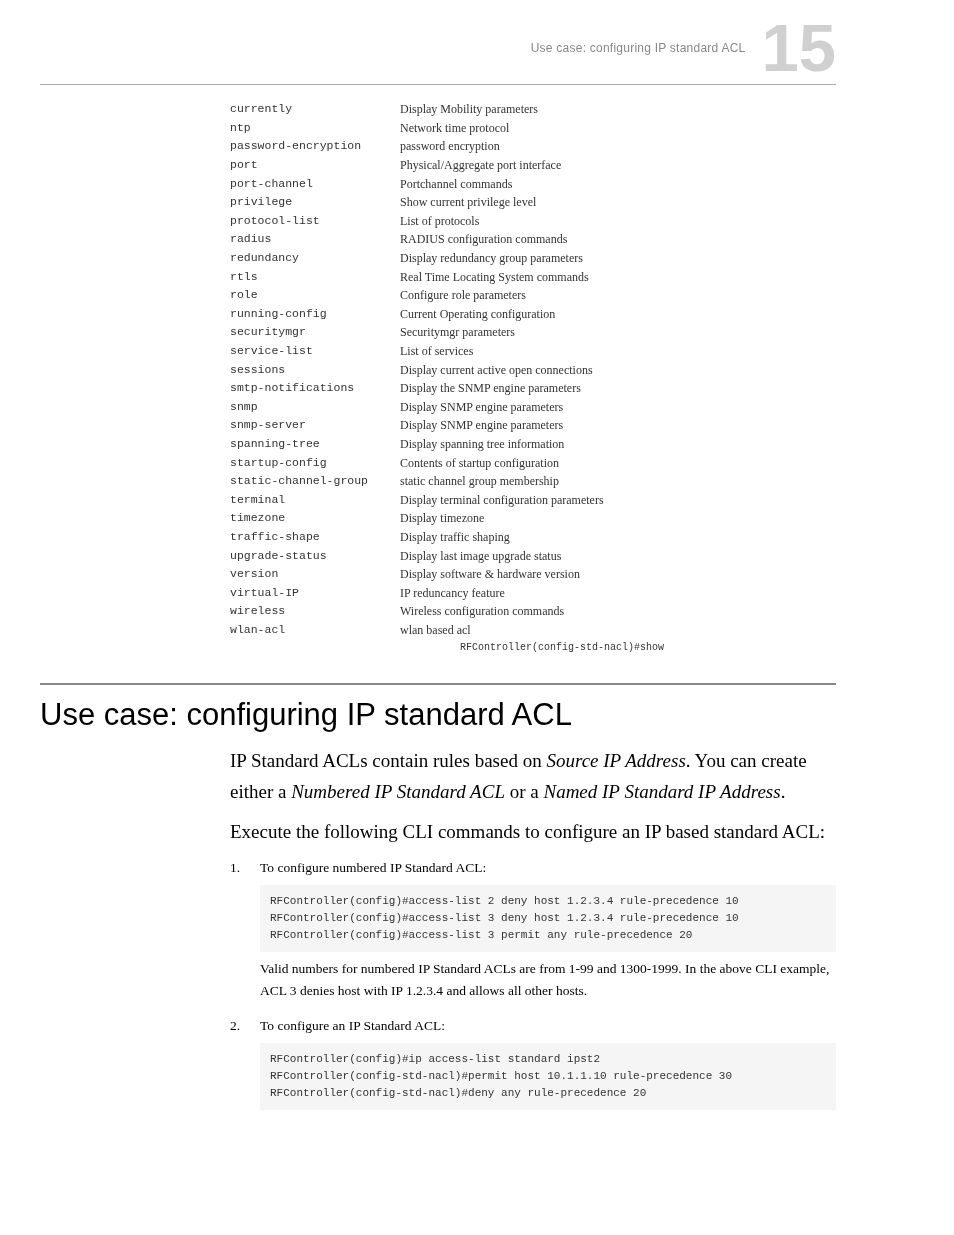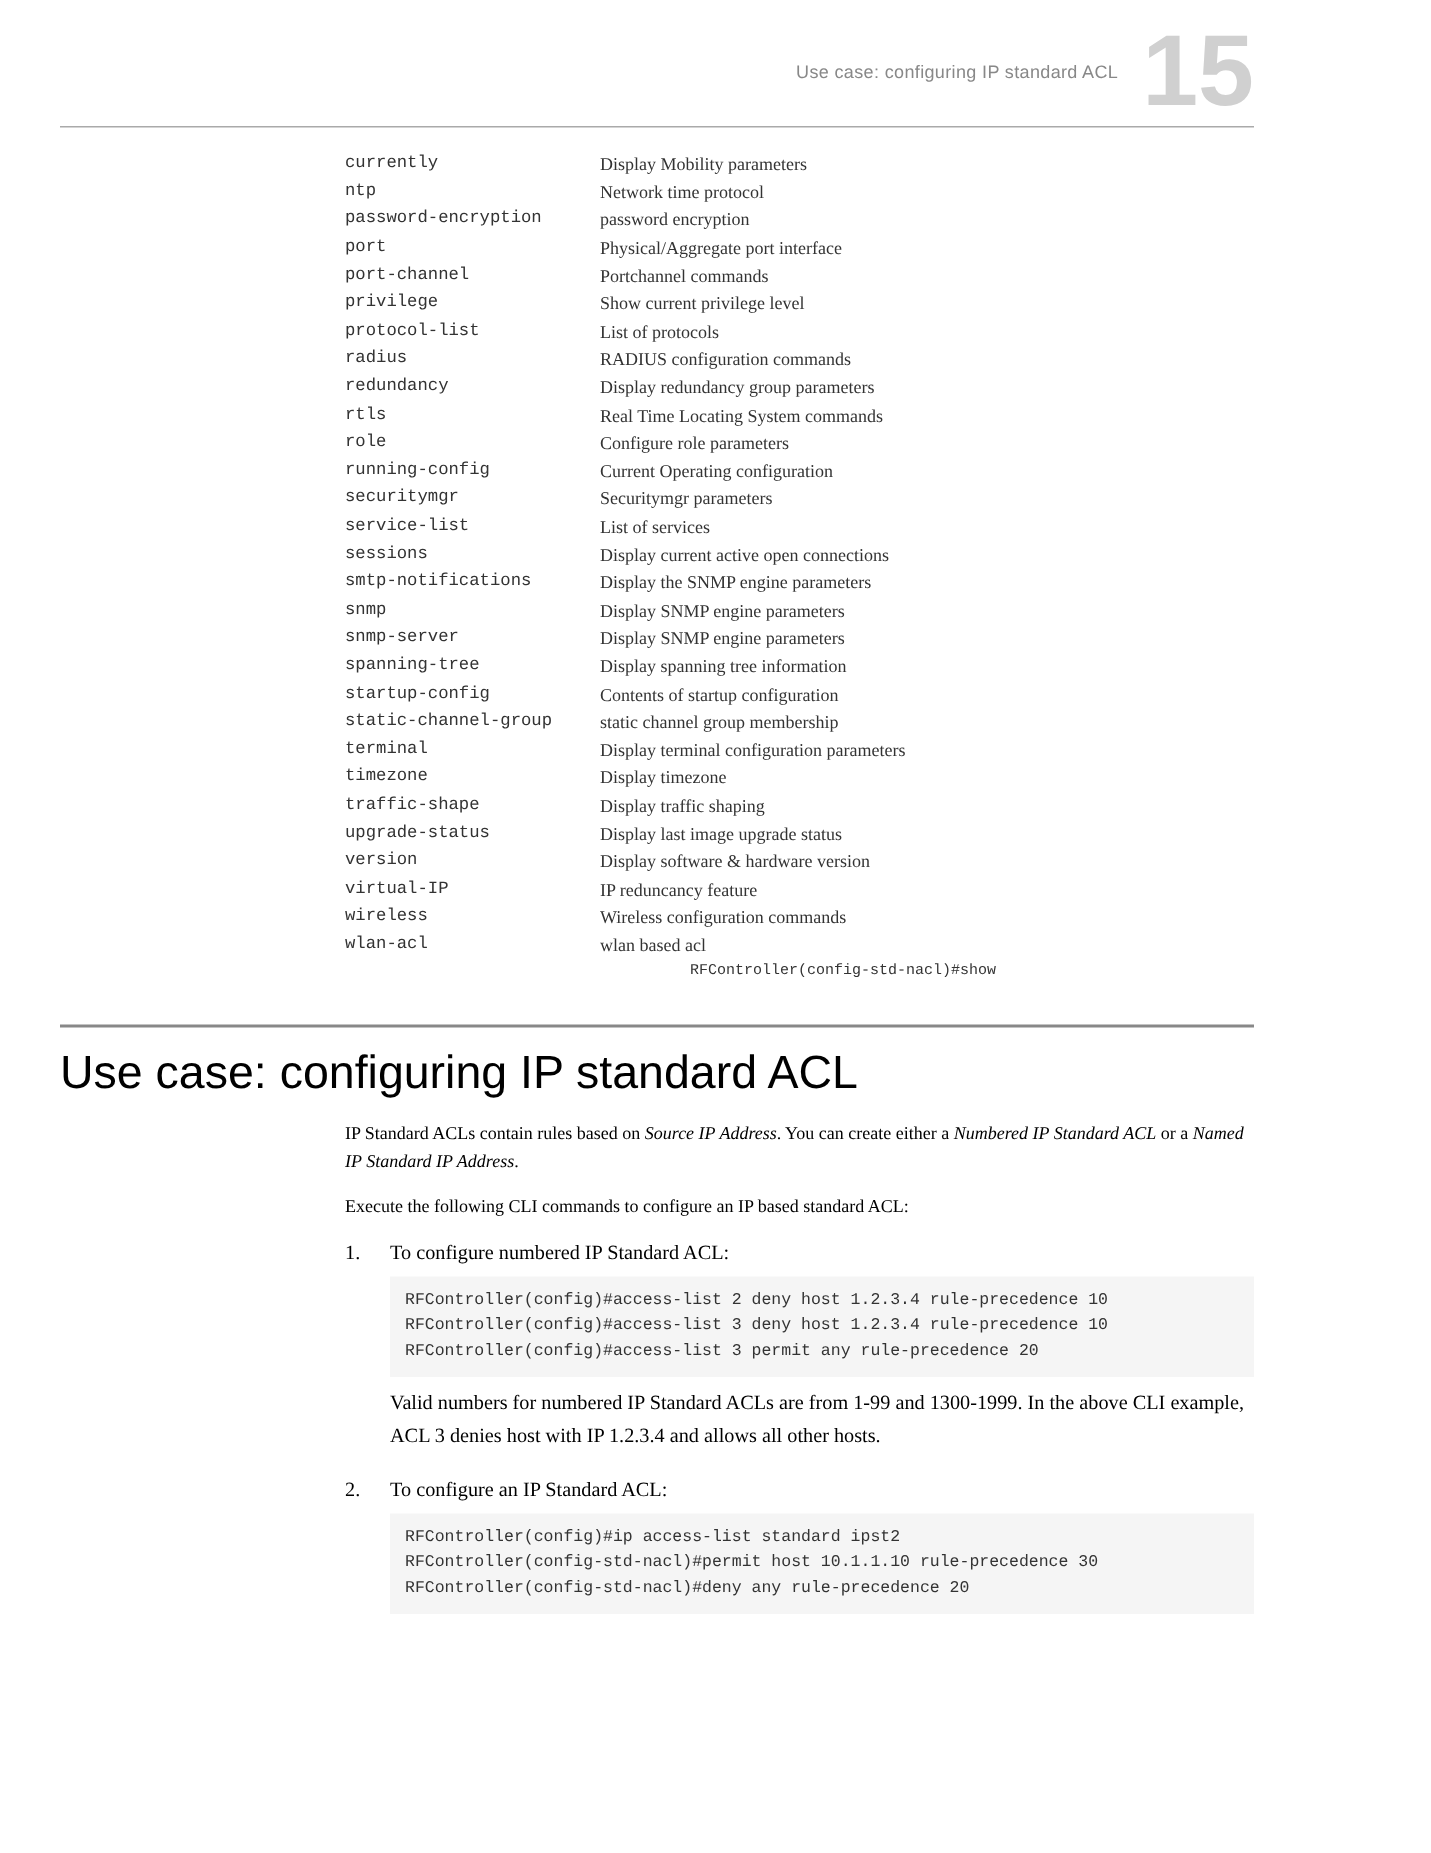--- a/index.html
+++ b/index.html
@@ -25,21 +25,21 @@
       position: relative;
       border-radius: 19px;
     }
 
     
     .body-content {
       padding: 0px 40px 0px 230px;
     }
 
     .body-text {
-      font-size: 12px;
+      font-size: 19px;
       line-height: 1.6;
       color: #000000;
       margin-bottom: 10px;
     }
 
     .body-text em {
       font-style: italic;
     }
 
     

